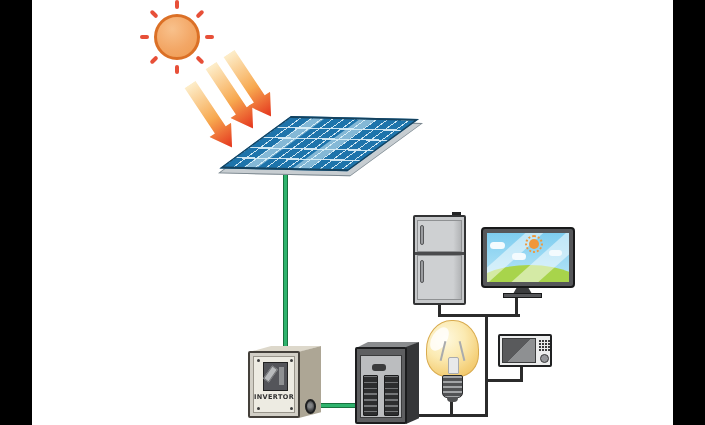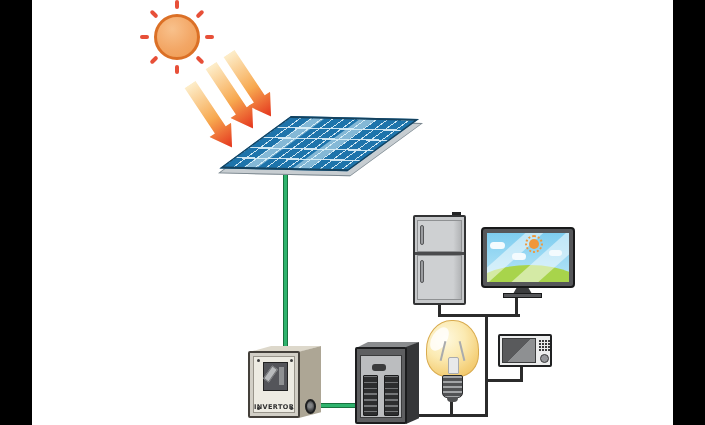--- a/index.html
+++ b/index.html
@@ -41,21 +41,21 @@
   .inv-side{left:299px;top:346px;width:22px;height:72px;background:#ada695;
     clip-path:polygon(0 8%,100% 0,100% 92%,0 100%);}
   .inv-front{left:248px;top:351px;width:52px;height:67px;background:#d2cfc6;
     border:2px solid #44403a;border-radius:2px;}
   .inv-panel{left:253px;top:356px;width:42px;height:57px;background:#edebe2;border:1px solid #98948a;}
   .screw{width:3px;height:3px;border-radius:50%;background:#3c3c3c;}
   .inv-switch{left:263px;top:362px;width:25px;height:29px;background:#54555a;border:1px solid #222;}
   .inv-lever{left:267px;top:366px;width:7px;height:16px;background:#b9bbbd;border:1px solid #707274;
     transform:rotate(35deg);}
   .inv-bar{left:279px;top:367px;width:5px;height:18px;background:#8f9193;}
-  .inv-label{left:250px;top:403px;width:48px;text-align:center;font-size:6.5px;font-weight:700;
+  .inv-label{left:250px;top:393px;width:48px;text-align:center;font-size:6.5px;font-weight:700;
     letter-spacing:0.4px;color:#2f2f2f;}
   .inv-port{left:305px;top:399px;width:11px;height:15px;border-radius:50%;
     background:radial-gradient(circle at 42% 42%, #808284 0 25%, #3c3d3f 70%);border:2px solid #1e1f20;}
 
   
   .brk-top{left:356px;top:342px;width:63px;height:6px;background:#8a8c8e;
     clip-path:polygon(0 100%,81% 100%,100% 0,19% 0);}
   .brk-side{left:406px;top:342px;width:13px;height:82px;background:#353638;
     clip-path:polygon(0 6%,100% 0,100% 93%,0 100%);}
   .brk-front{left:355px;top:347px;width:52px;height:77px;background:#5e5f61;

